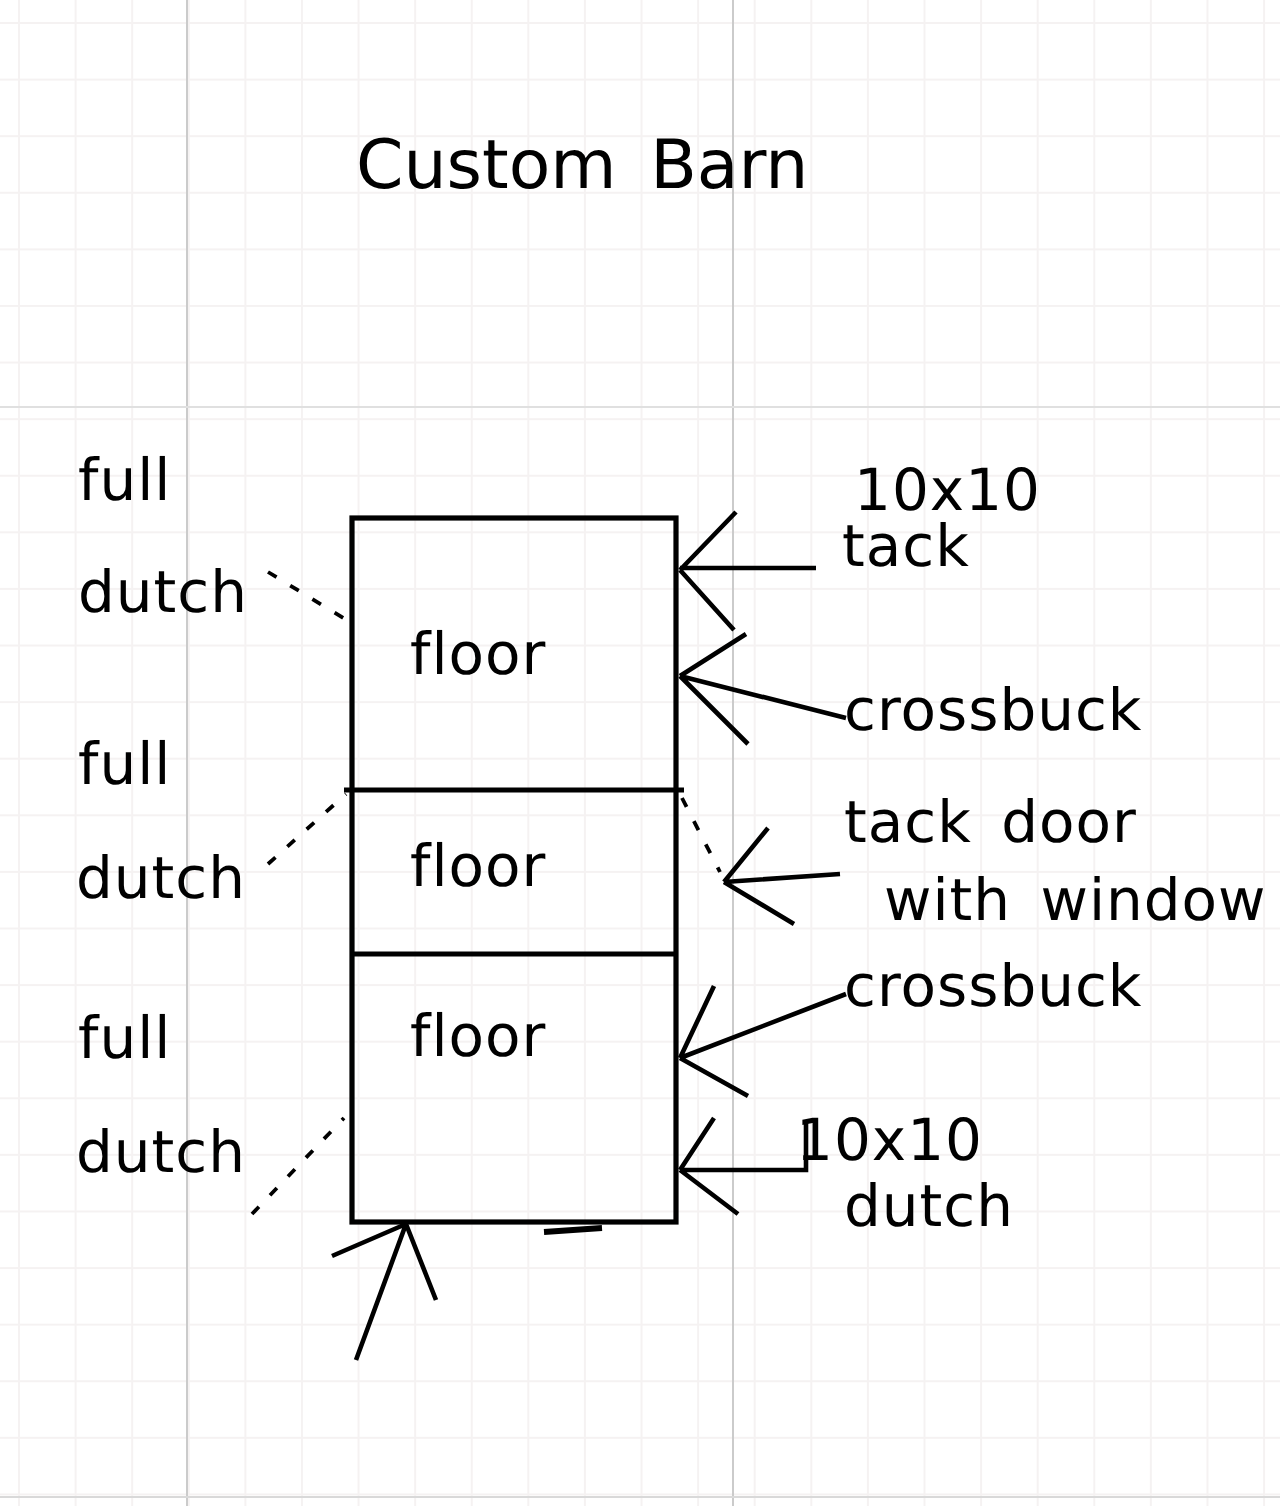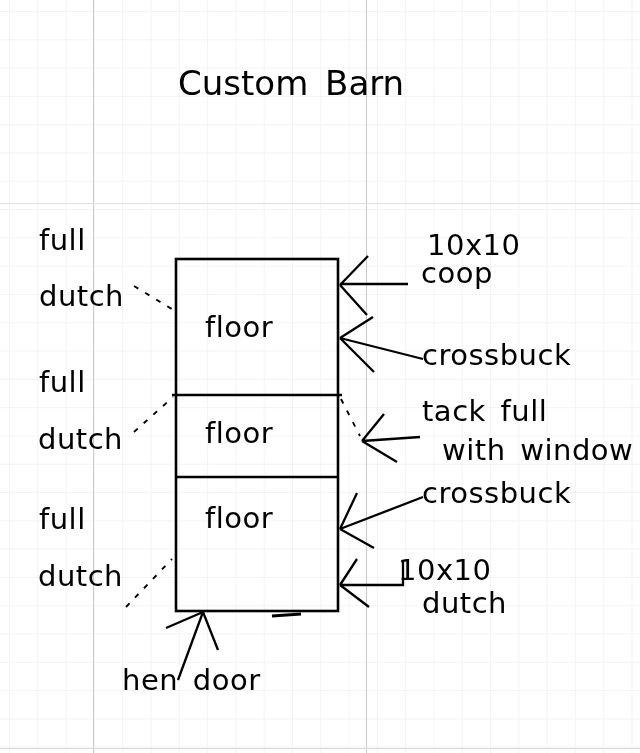--- a/index.html
+++ b/index.html
@@ -98,23 +98,22 @@
   <div class="lbl" style="left:205px; top:504px;">floor</div>
 
   <div class="lbl" style="left:39px; top:226px;">full</div>
   <div class="lbl" style="left:39px; top:282px;">dutch</div>
   <div class="lbl" style="left:39px; top:368px;">full</div>
   <div class="lbl" style="left:38px; top:425px;">dutch</div>
   <div class="lbl" style="left:39px; top:505px;">full</div>
   <div class="lbl" style="left:38px; top:562px;">dutch</div>
 
   <div class="lbl" style="left:427px; top:231px;">10x10</div>
-  <div class="lbl" style="left:421px; top:259px;">coop</div>
+  <div class="lbl" style="left:421px; top:259px;">tack</div>
   <div class="lbl" style="left:422px; top:341px;">crossbuck</div>
-  <div class="lbl" style="left:422px; top:397px;">tack full</div>
+  <div class="lbl" style="left:422px; top:397px;">tack door</div>
   <div class="lbl" style="left:422px; top:436px;margin-left:20px;">with window</div>
   <div class="lbl" style="left:422px; top:479px;">crossbuck</div>
   <div class="lbl" style="left:398px; top:556px;">10x10</div>
   <div class="lbl" style="left:422px; top:589px;">dutch</div>
 
-  <div class="lbl" style="left:122px; top:666px;">hen door</div>
 
 </div>
 
 </body></html>

